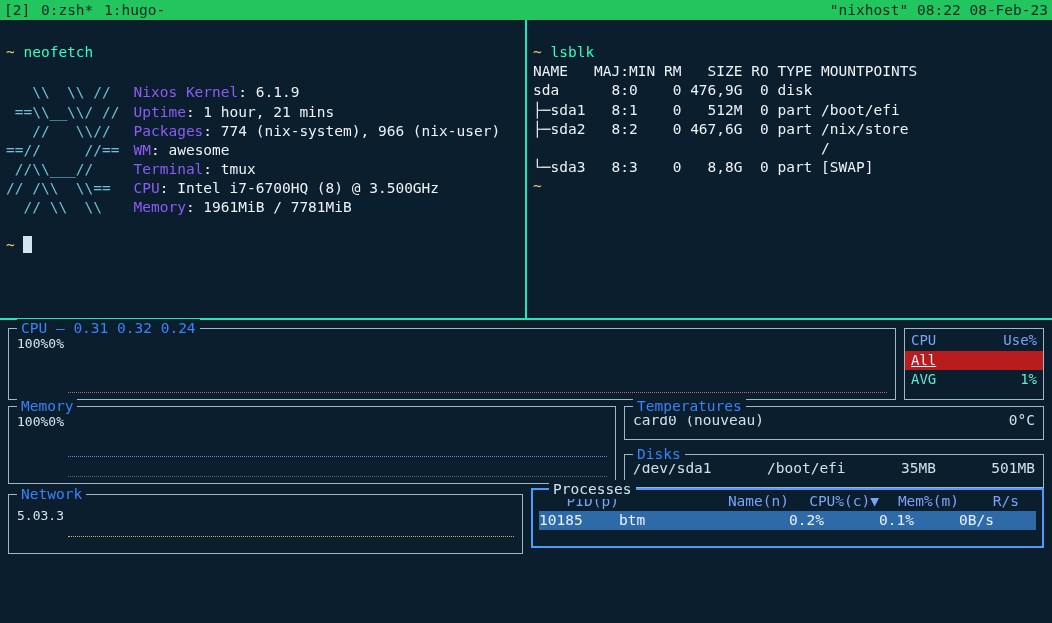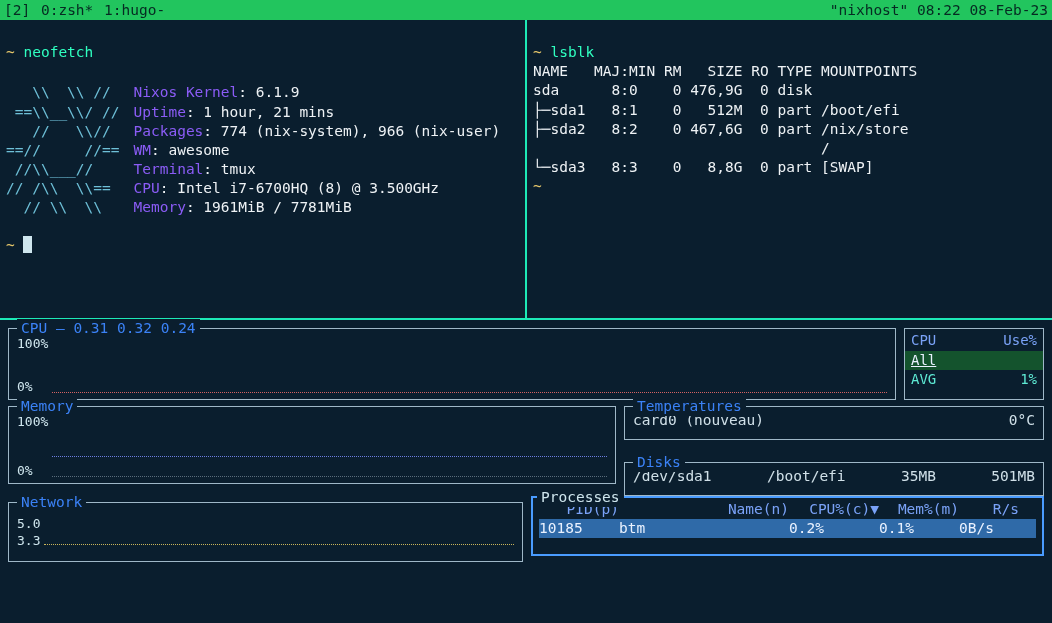--- a/index.html
+++ b/index.html
@@ -73,40 +73,40 @@
     top: -10px; left: 8px;
     background: #0a1e2e;
     padding: 0 4px;
     color: #3b82f6;
   }
   .row1 { display:flex; gap:8px; }
   .cpu-graph { flex: 1; height: 72px; padding: 6px 8px 4px 8px; }
   .cpu-table { width: 140px; height: 72px; font-size: 14px; }
   .cpu-table .hdr { background:#0a1e2e; color:#7aa2f7; display:flex; justify-content:space-between; padding: 2px 6px;}
   .cpu-table .row { display:flex; justify-content:space-between; padding: 0 6px;}
-  .cpu-table .sel { background:#14532d; color:#eaf2ff;text-decoration:underline;}
+  .cpu-table .sel { background:#b91c1c; color:#eaf2ff;text-decoration:underline;}
   .cpu-table .avg { color:#5eead4; }
 
   .row2 { display:flex; gap:8px; }
   .mem-graph { flex: 1; height: 78px; padding: 6px 8px 4px 8px;}
-  .right-col { width: 420px; display:flex; flex-direction:column; gap:16px;}
+  .right-col { width: 420px; display:flex; flex-direction:column; gap:8px;}
   .temp-box, .disk-box { height: 34px; padding: 4px 8px; display:flex; justify-content:space-between;}
   .disk-box { height:34px;}
   .disk-row { display:flex; justify-content:space-between; width:100%;}
 
   .row3 { display:flex; gap:8px; }
   .net-graph { flex: 1; height: 60px; padding: 12px 8px;}
   .proc-box { flex: 1; height: 60px; border: 2px solid #4a9cff; padding: 2px 6px; position:relative;}
-  .proc-box .title { position:absolute; top:-10px; left:4px; background:#0a1e2e; padding:0 4px; color:#cfe6ee;}
+  .proc-box .title { position:absolute; top:-10px; left:16px; background:#0a1e2e; padding:0 4px; color:#cfe6ee;}
   .proc-hdr { color:#7aa2f7; display:flex;text-align:right;}
   .proc-hdr span, .proc-row span { display:inline-block; }
   .proc-row { background:#2f6aa8; color:#eaf2ff; display:flex;}
   .c1{width:80px;} .c2{width:170px;} .c3{width:90px;} .c4{width:80px;} .c5{width:60px;}
 
-  .axis { display:flex; flex-direction:column; justify-content:space-between; height:100%; font-size:13px; color:#cfe6ee;}
+  .axis { display:flex; flex-direction:row; justify-content:space-between; height:100%; font-size:13px; color:#cfe6ee;}
   .graph-body { display:flex; height:100%;}
   .graph-area { flex:1; position:relative; margin-left:4px;}
   .dotline { position:absolute; left:0; right:0; border-top: 1px dotted #5a6d7c; }
   .dotline.red { border-top-color:#d46262;}
   .dotline.blue { border-top-color:#6a7de0;}
   .dotline.yellow { border-top-color:#c9b55a;}
 
 </style>
 </head>
 <body>

